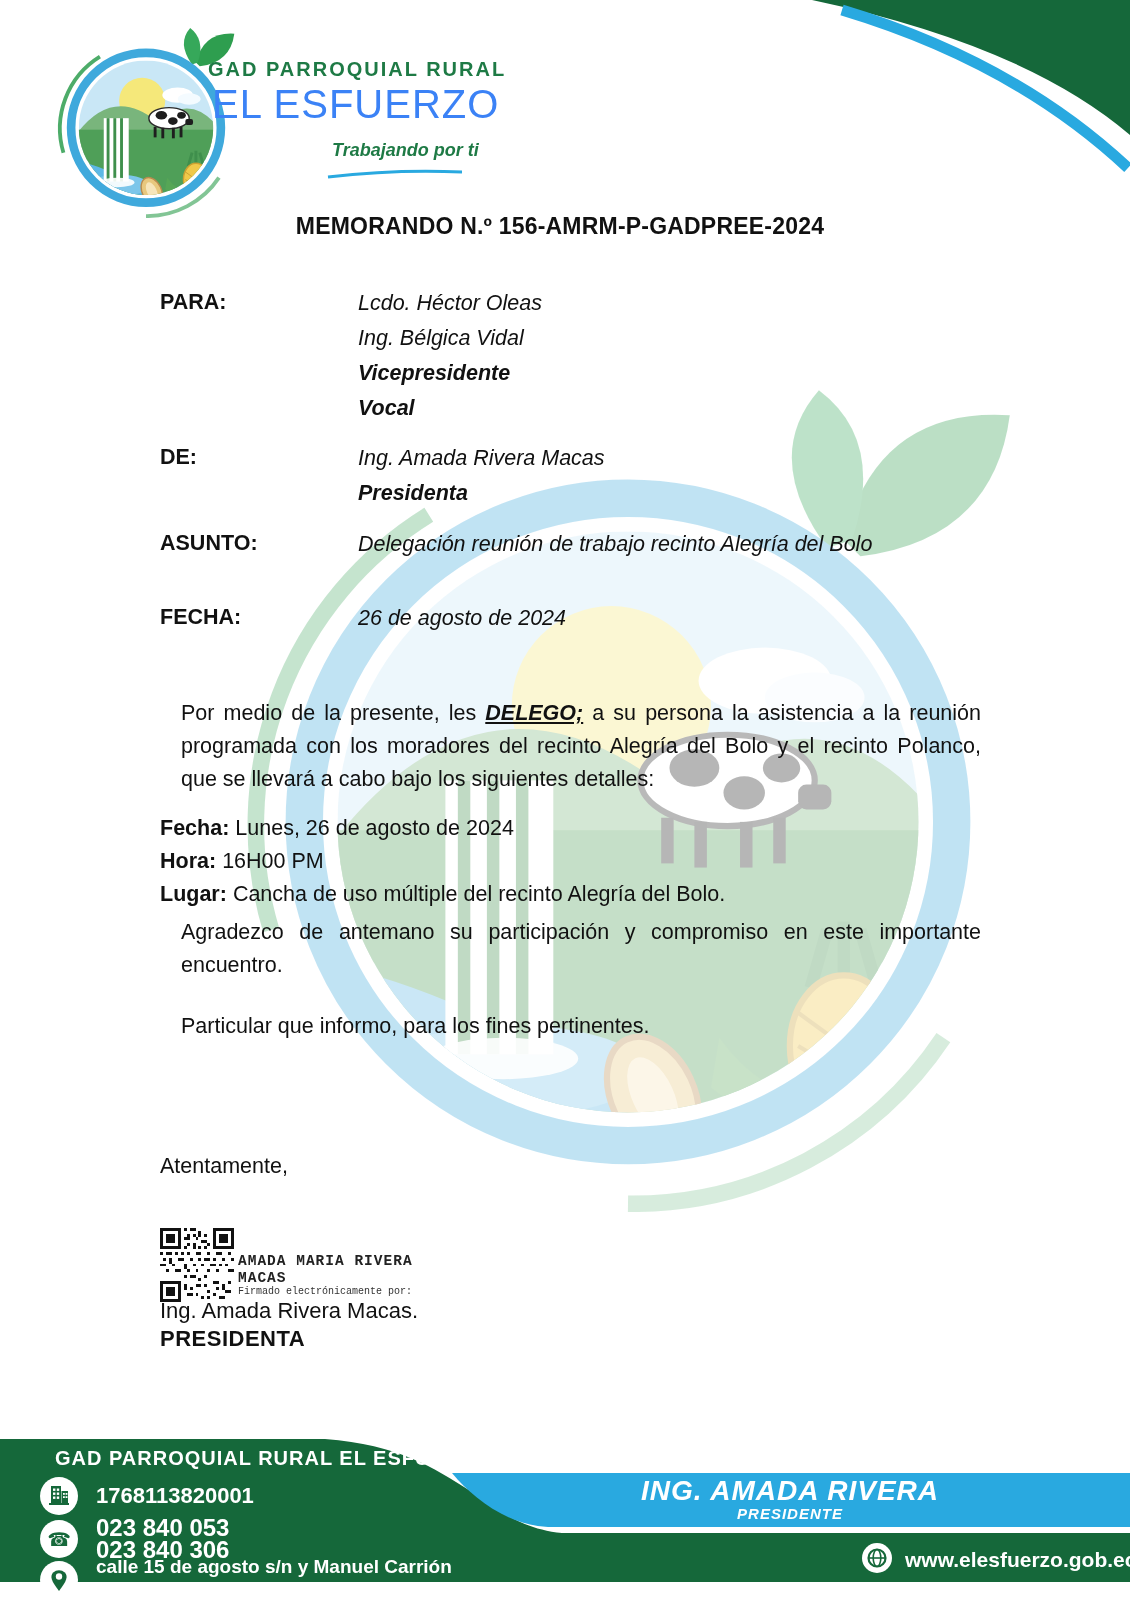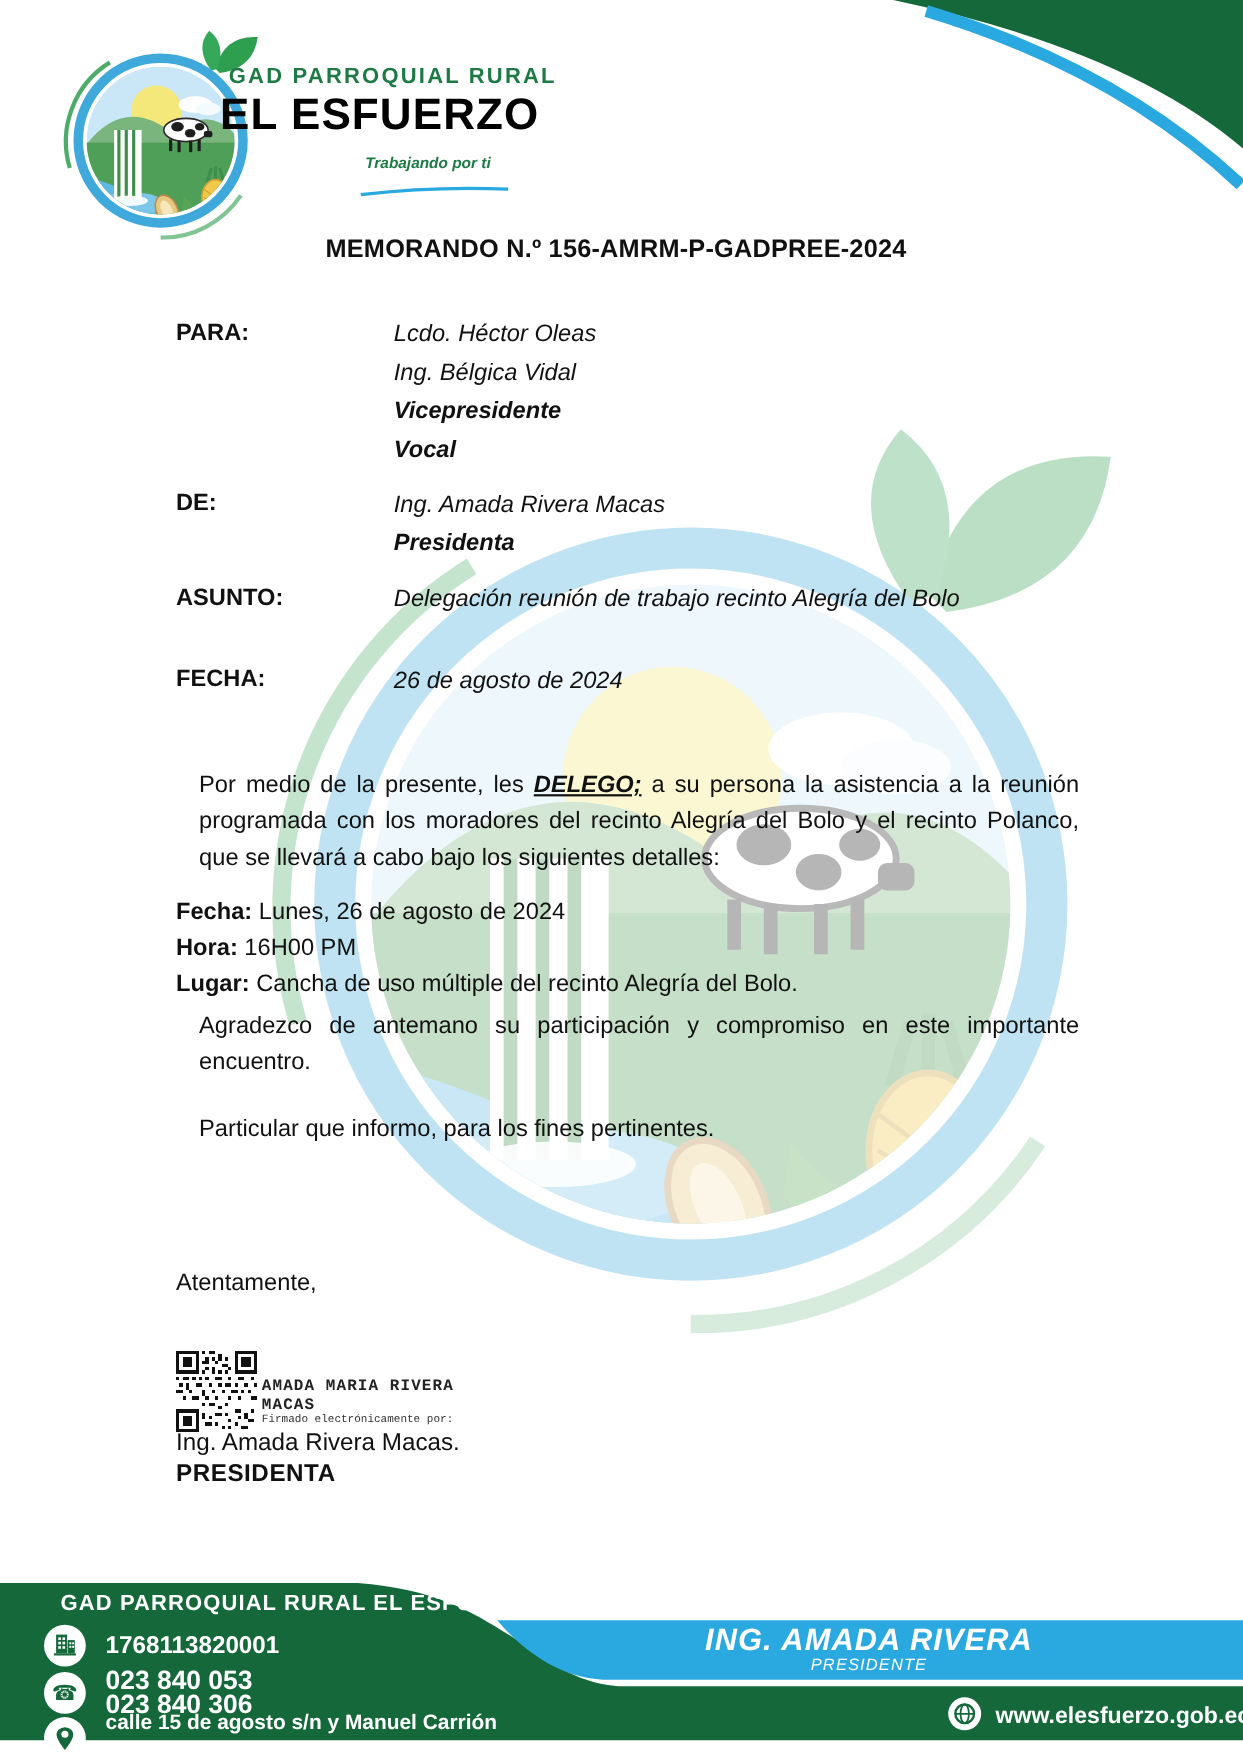--- a/index.html
+++ b/index.html
@@ -5,23 +5,23 @@
   html,body{margin:0;padding:0;background:#e8e8e8;}
   .page{position:relative;width:1130px;height:1600px;background:#fff;margin:0 auto;
         font-family:"Liberation Sans",sans-serif;color:#111;overflow:hidden;}
   .abs{position:absolute;}
   .bold{font-weight:bold;}
 
   
   .logo-svg{position:absolute;left:50px;top:26px;width:192px;height:192px;}
   .org1{position:absolute;left:208px;top:58px;font-size:20px;font-weight:bold;
         letter-spacing:2px;color:#1e7a45;}
-  .org2{position:absolute;left:200px;top:82px;font-size:40px;font-weight:bold;
-        letter-spacing:1px;color:#000000;}
-  .tagline{position:absolute;left:332px;top:140px;font-size:14px;font-weight:bold;
+  .org2{position:absolute;left:212px;top:82px;font-size:40px;font-weight:normal;
+        letter-spacing:1px;color:#3b82f6;}
+  .tagline{position:absolute;left:332px;top:140px;font-size:18px;font-weight:bold;
         font-style:italic;color:#1e7a45;}
   .tagline-swoosh{position:absolute;left:326px;top:168px;width:138px;height:12px;}
 
   
   .watermark{position:absolute;left:213px;top:382px;width:830px;height:830px;opacity:.32;}
 
   
   .corner{position:absolute;right:0;top:0;width:330px;height:200px;}
 
   
@@ -49,21 +49,21 @@
   
   .footer{position:absolute;left:0;top:1435px;width:1130px;height:165px;}
   .footer svg.bg{position:absolute;left:0;top:0;width:1130px;height:165px;}
   .f-org{position:absolute;left:55px;top:12px;font-size:20px;font-weight:bold;color:#fff;
         letter-spacing:1px;}
   .f-ic{position:absolute;width:38px;height:38px;}
   .f-txt{position:absolute;color:#fff;font-weight:bold;}
   .f-name{position:absolute;left:560px;top:40px;width:460px;text-align:center;color:#fff;
         font-size:28px;font-weight:bold;font-style:italic;letter-spacing:1px;}
   .f-role{position:absolute;left:560px;top:70px;width:460px;text-align:center;color:#fff;
-        font-size:15px;font-weight:normal;font-style:italic;letter-spacing:1px;}
+        font-size:15px;font-weight:bold;font-style:italic;letter-spacing:1px;}
   .f-web{position:absolute;left:905px;top:113px;color:#fff;font-size:21px;font-weight:bold;}
   .phone-glyph{font-family:"DejaVu Sans",sans-serif;color:#15683a;font-size:19px;
         position:absolute;left:0;top:0;width:38px;height:38px;text-align:center;line-height:38px;}
   .icircle{position:absolute;left:0;top:0;width:38px;height:38px;background:#fff;border-radius:50%;}
 </style>
 </head>
 <body>
 
 <div class="page">
 

